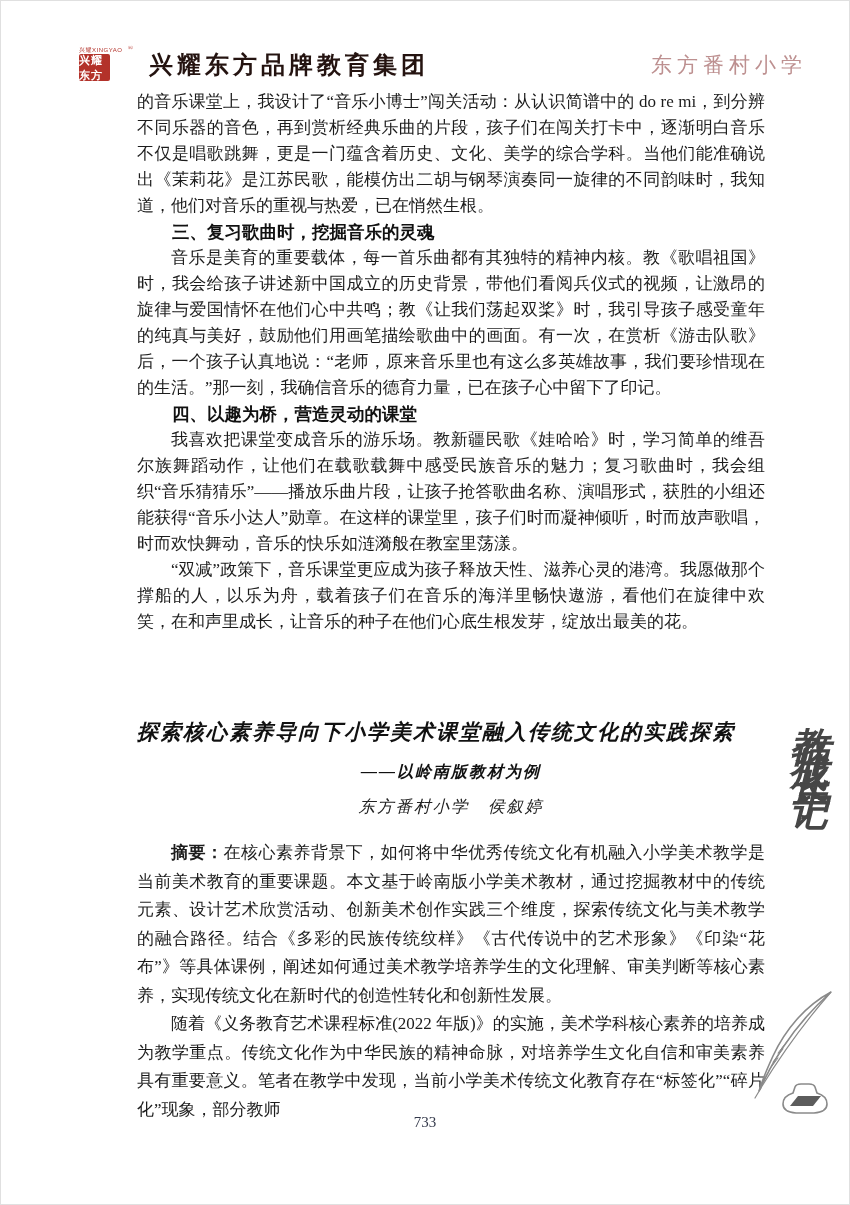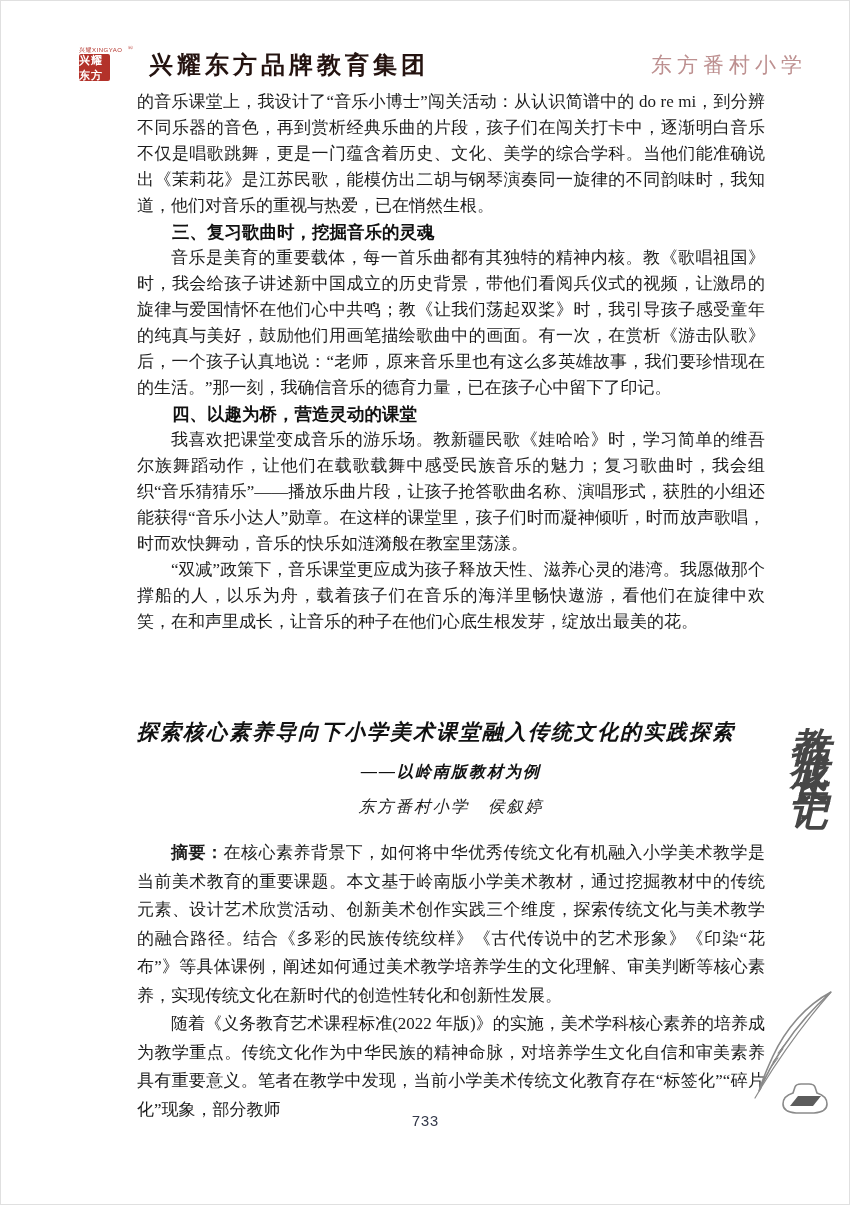--- a/index.html
+++ b/index.html
@@ -87,21 +87,21 @@
     writing-mode:vertical-rl;
     font-size:38px; line-height:52px; letter-spacing:13px;
     color:#474747; font-weight:bold; font-style:italic;
     font-family:"Liberation Serif",serif;
   }
   .quill { position:absolute; top:985px; right:6px; width:98px; height:135px; }
   
   .page-num {
     position:absolute; top:1113px; left:0; right:0;
     text-align:center; font-size:15px; color:#33384a;
-    font-family:Liberation Mono, monospace;
+    font-family:Liberation Serif, serif;
   }
 </style>
 </head>
 <body>
 
 <div class="page">
 
   <div class="header">
     <div class="logo-wrap">
       <div class="seal-top">兴耀XINGYAO</div>

